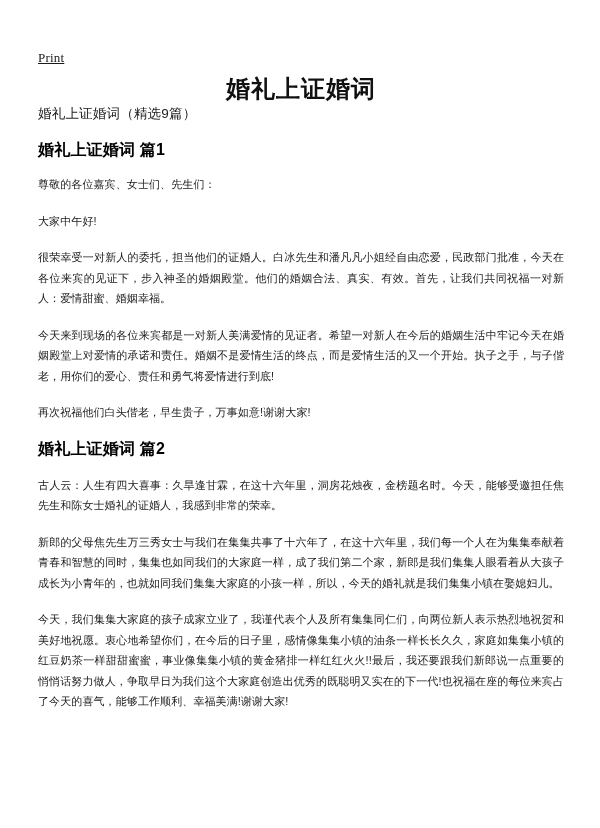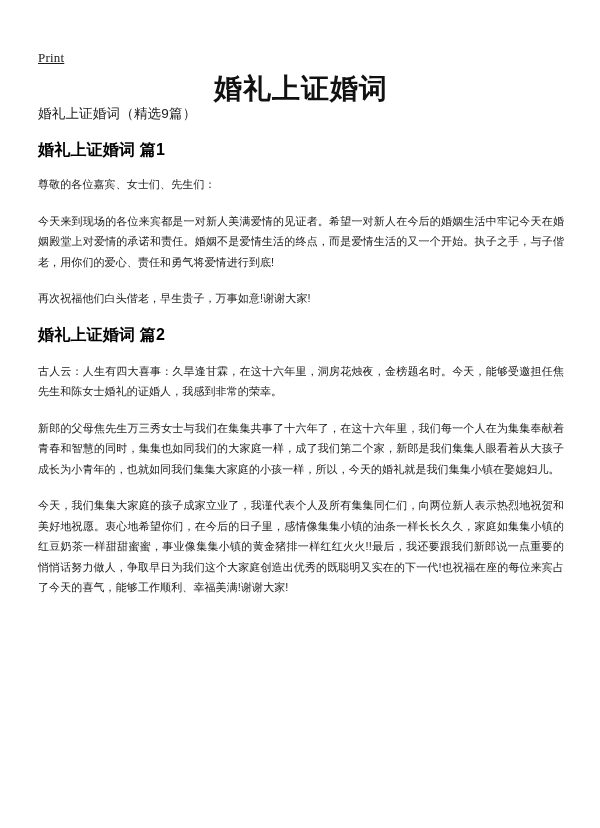--- a/index.html
+++ b/index.html
@@ -32,21 +32,21 @@
     color: #1a1a1a;
     letter-spacing: 0.2px;
   }
   .content {
     position: absolute;
     left: 38px;
     top: 74px;
     width: 526px;
   }
   .doc-title {
-    font-size: 28px;
+    font-size: 24px;
     font-weight: bold;
     text-align: center;
     line-height: 30px;
     margin: 0 0 0 0;
     letter-spacing: 1px;
     color: #111111;
   }
   .intro {
     font-size: 13.5px;
     line-height: 20px;
@@ -83,20 +83,22 @@
   <a class="print-link" href="#">Print</a>
 
   <div class="content">
 
     <h1 class="doc-title">婚礼上证婚词</h1>
 
     <div class="intro">婚礼上证婚词（精选9篇）</div>
 
     <div class="sec-heading">婚礼上证婚词 篇1</div>
     <p class="para first-after-heading">尊敬的各位嘉宾、女士们、先生们：</p>
+    <p class="para">大家中午好!</p>
+    <p class="para">很荣幸受一对新人的委托，担当他们的证婚人。白冰先生和潘凡凡小姐经自由恋爱，民政部门批准，今天在各位来宾的见证下，步入神圣的婚姻殿堂。他们的婚姻合法、真实、有效。首先，让我们共同祝福一对新人：爱情甜蜜、婚姻幸福。</p>
     <p class="para">今天来到现场的各位来宾都是一对新人美满爱情的见证者。希望一对新人在今后的婚姻生活中牢记今天在婚姻殿堂上对爱情的承诺和责任。婚姻不是爱情生活的终点，而是爱情生活的又一个开始。执子之手，与子偕老，用你们的爱心、责任和勇气将爱情进行到底!</p>
     <p class="para">再次祝福他们白头偕老，早生贵子，万事如意!谢谢大家!</p>
 
     <div class="sec-heading">婚礼上证婚词 篇2</div>
     <p class="para">古人云：人生有四大喜事：久旱逢甘霖，在这十六年里，洞房花烛夜，金榜题名时。今天，能够受邀担任焦先生和陈女士婚礼的证婚人，我感到非常的荣幸。</p>
     <p class="para">新郎的父母焦先生万三秀女士与我们在集集共事了十六年了，在这十六年里，我们每一个人在为集集奉献着青春和智慧的同时，集集也如同我们的大家庭一样，成了我们第二个家，新郎是我们集集人眼看着从大孩子成长为小青年的，也就如同我们集集大家庭的小孩一样，所以，今天的婚礼就是我们集集小镇在娶媳妇儿。</p>
     <p class="para">今天，我们集集大家庭的孩子成家立业了，我谨代表个人及所有集集同仁们，向两位新人表示热烈地祝贺和美好地祝愿。衷心地希望你们，在今后的日子里，感情像集集小镇的油条一样长长久久，家庭如集集小镇的红豆奶茶一样甜甜蜜蜜，事业像集集小镇的黄金猪排一样红红火火!!最后，我还要跟我们新郎说一点重要的悄悄话努力做人，争取早日为我们这个大家庭创造出优秀的既聪明又实在的下一代!也祝福在座的每位来宾占了今天的喜气，能够工作顺利、幸福美满!谢谢大家!</p>
 
   </div>
 </div>

